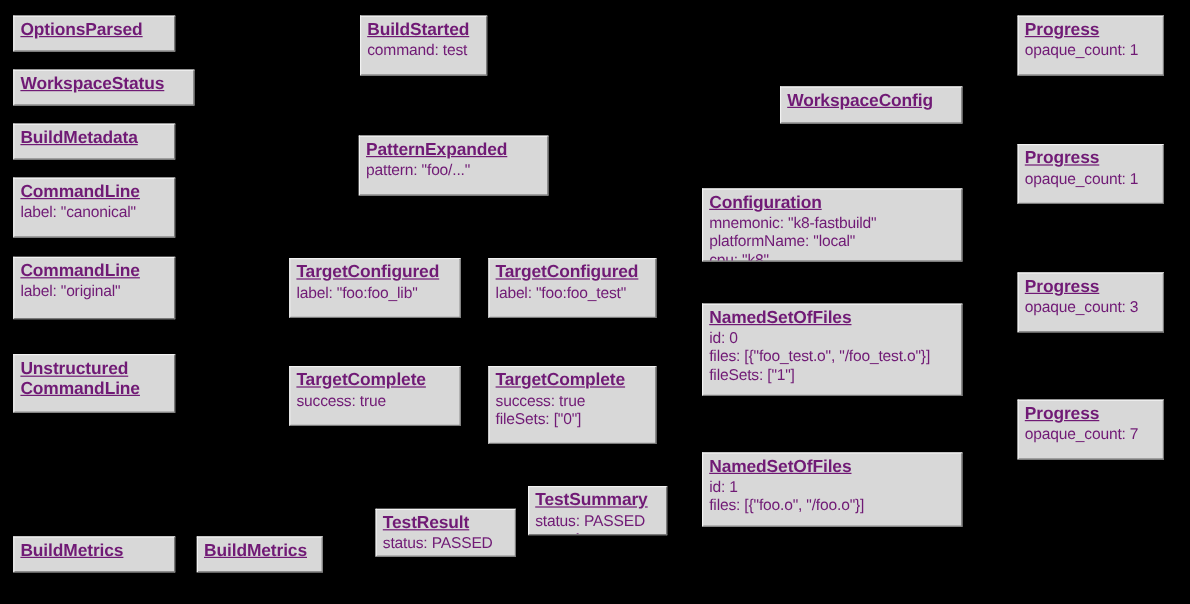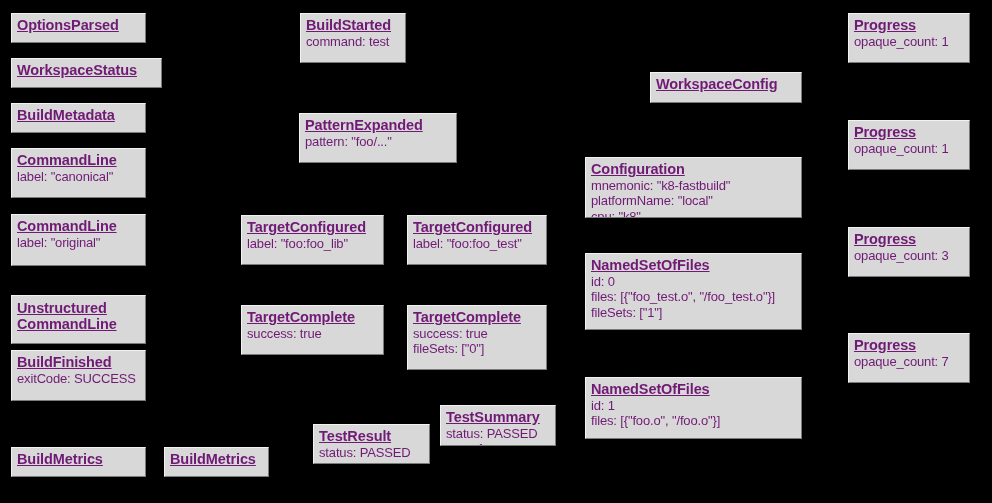--- a/index.html
+++ b/index.html
@@ -77,26 +77,20 @@
       </span>
     </div>
     <div class="node" style="left: 11px; top: 214px; width: 135px; height: 52px;">
       <span class="node-title">CommandLine</span>
       <span class="node-fields">
         <span class="node-field">label: "original"</span>
       </span>
     </div>
     <div class="node" style="left: 11px; top: 295px; width: 135px; height: 49px;">
       <span class="node-title wrap">Unstructured CommandLine</span>
-    </div>
-    <div class="node" style="left: 11px; top: 350px; width: 135px; height: 51px;">
-      <span class="node-title">BuildFinished</span>
-      <span class="node-fields">
-        <span class="node-field">exitCode: SUCCESS</span>
-      </span>
     </div>
     <div class="node" style="left: 11px; top: 447px; width: 135px; height: 30px;">
       <span class="node-title">BuildMetrics</span>
     </div>
     <div class="node" style="left: 164px; top: 447px; width: 105px; height: 30px;">
       <span class="node-title">BuildMetrics</span>
     </div>
     <div class="node" style="left: 300px; top: 13px; width: 106px; height: 50px;">
       <span class="node-title">BuildStarted</span>
       <span class="node-fields">

